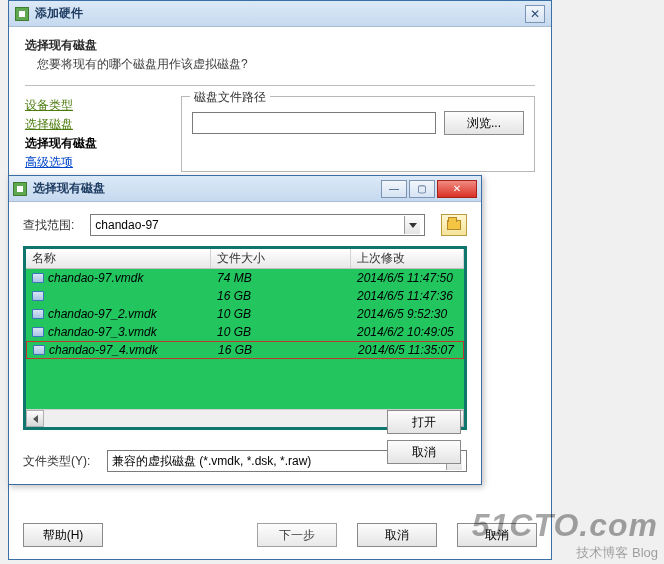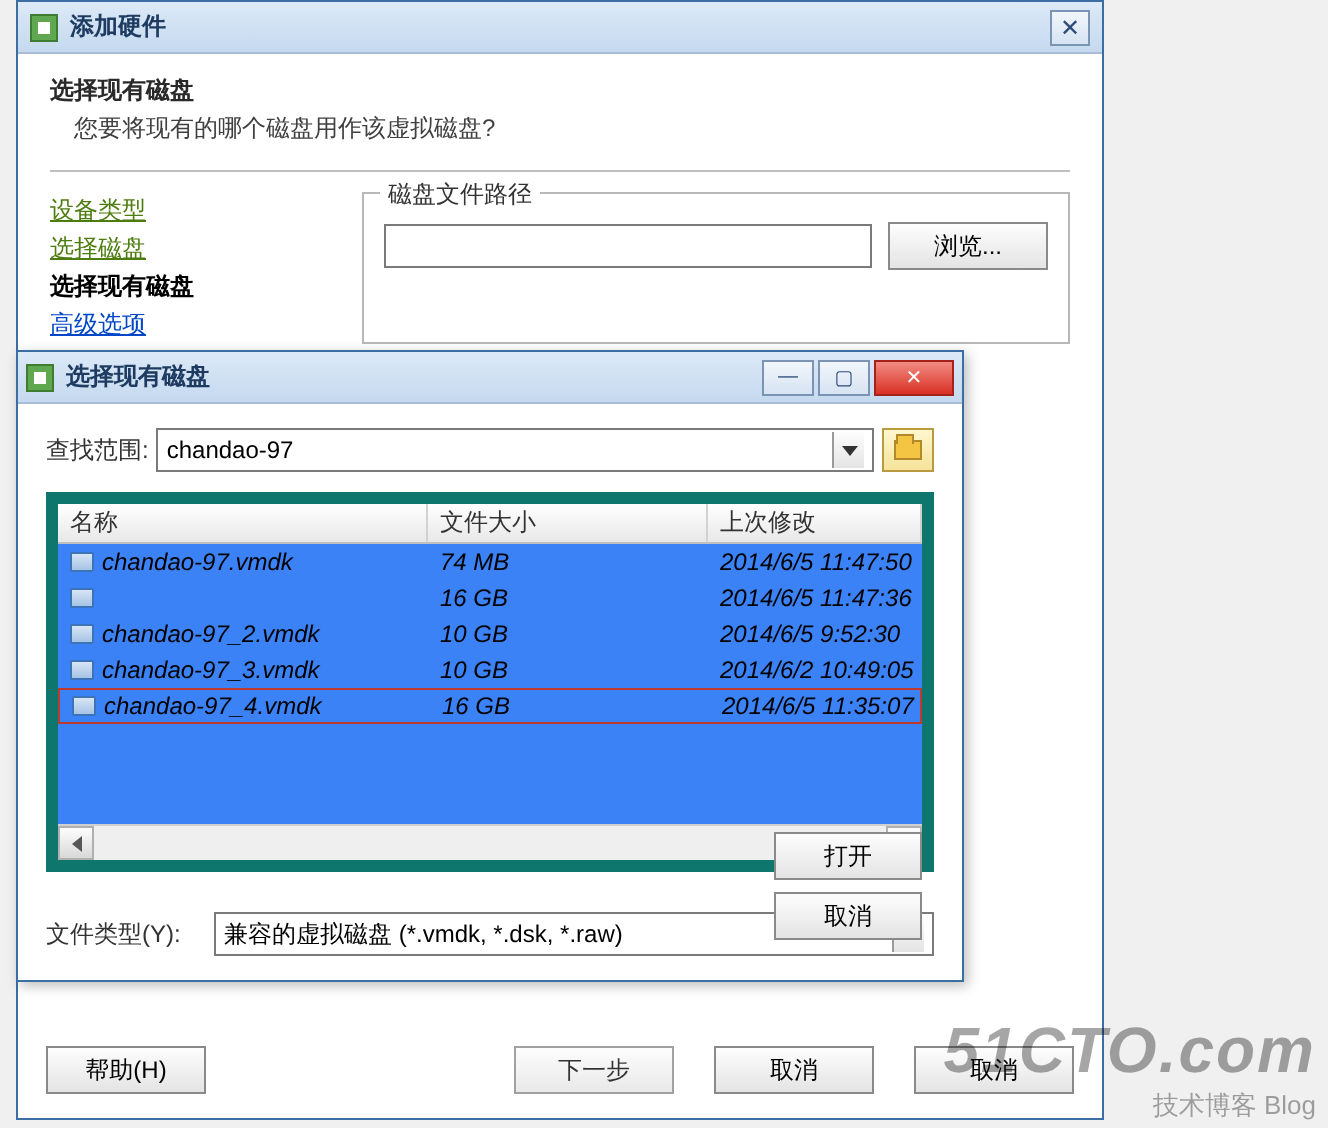--- a/index.html
+++ b/index.html
@@ -28,30 +28,30 @@
 
     
     .browse-window { position: absolute; left: 8px; top: 175px; width: 474px; background: #fff; border: 1px solid #3b6ea5; box-shadow: 2px 2px 6px rgba(0,0,0,0.25); }
     .browse-titlebar { background: linear-gradient(#dce9f7,#c5d9ef); height: 26px; display: flex; align-items: center; padding: 0 4px; border-bottom: 1px solid #a9bdd6; }
     .win-btns { display: flex; gap: 2px; }
     .win-btn { width: 26px; height: 18px; border: 1px solid #7b94b3; display: flex; align-items: center; justify-content: center; font-size: 10px; cursor: pointer; }
     .win-min { background: linear-gradient(#f2f6fb,#d6e3f3); color: #2d4f7a; }
     .win-max { background: linear-gradient(#f2f6fb,#d6e3f3); color: #2d4f7a; }
     .win-close { background: linear-gradient(#f28b82,#d93025); color: #fff; border-color: #a5221a; width: 40px; }
     .browse-body { padding: 12px 14px; }
-    .scope-row { display: flex; align-items: center; gap: 4px; margin-bottom: 10px; }
+    .scope-row { display: flex; align-items: center; gap: 16px; margin-bottom: 10px; }
     .scope-label { color: #333; }
     .scope-select { flex: 1; height: 22px; border: 1px solid #7a7a7a; background: #fff; padding: 0 4px; display: flex; align-items: center; justify-content: space-between; cursor: pointer; }
     .sel-arrow { width: 16px; height: 18px; border-left: 1px solid #9a9a9a; display: flex; align-items: center; justify-content: center; background: linear-gradient(#fdfdfd,#e4e4e4); }
     .sel-arrow::after { content: ""; border-left: 4px solid transparent; border-right: 4px solid transparent; border-top: 5px solid #333; }
     .up-btn { width: 26px; height: 22px; border: 1px solid #b89b3f; background: linear-gradient(#fff6cf,#f5e39a); display: flex; align-items: center; justify-content: center; cursor: pointer; }
     .folder-icon { width: 14px; height: 10px; background: #f4c542; border: 1px solid #b4892a; position: relative; }
     .folder-icon::before { content: ""; position: absolute; top: -4px; left: 0; width: 7px; height: 4px; background: #f4c542; border: 1px solid #b4892a; border-bottom: none; }
 
-    .file-list { border: 6px solid #0f766e; background: #3b82f6; margin-bottom: 16px; }
+    .file-list { border: 3px solid #0f766e; background: #22c55e; margin-bottom: 16px; }
     .fl-header { display: flex; background: linear-gradient(#fff,#e8e8e8); border-bottom: 1px solid #c0c0c0; height: 20px; }
     .fl-col { padding: 2px 6px; border-right: 1px solid #d2d2d2; color: #333; display: flex; align-items: center; }
     .col-name { width: 185px; } .col-size { width: 140px; } .col-date { flex: 1; }
     .fl-body { height: 140px; overflow: hidden; }
     .fl-row { display: flex; height: 18px; align-items: center; font-style: italic; }
     .fl-row.selected { border: 1px solid #c0392b; }
     .cell { padding: 0 6px; display: flex; align-items: center; gap: 4px; overflow: hidden; white-space: nowrap; }
     .c-name { width: 185px; } .c-size { width: 140px; } .c-date { flex: 1; }
     .disk-icon { width: 12px; height: 10px; border: 1px solid #3b74b8; background: linear-gradient(#d7e5f5,#a7c3e4); border-radius: 1px; }
     

